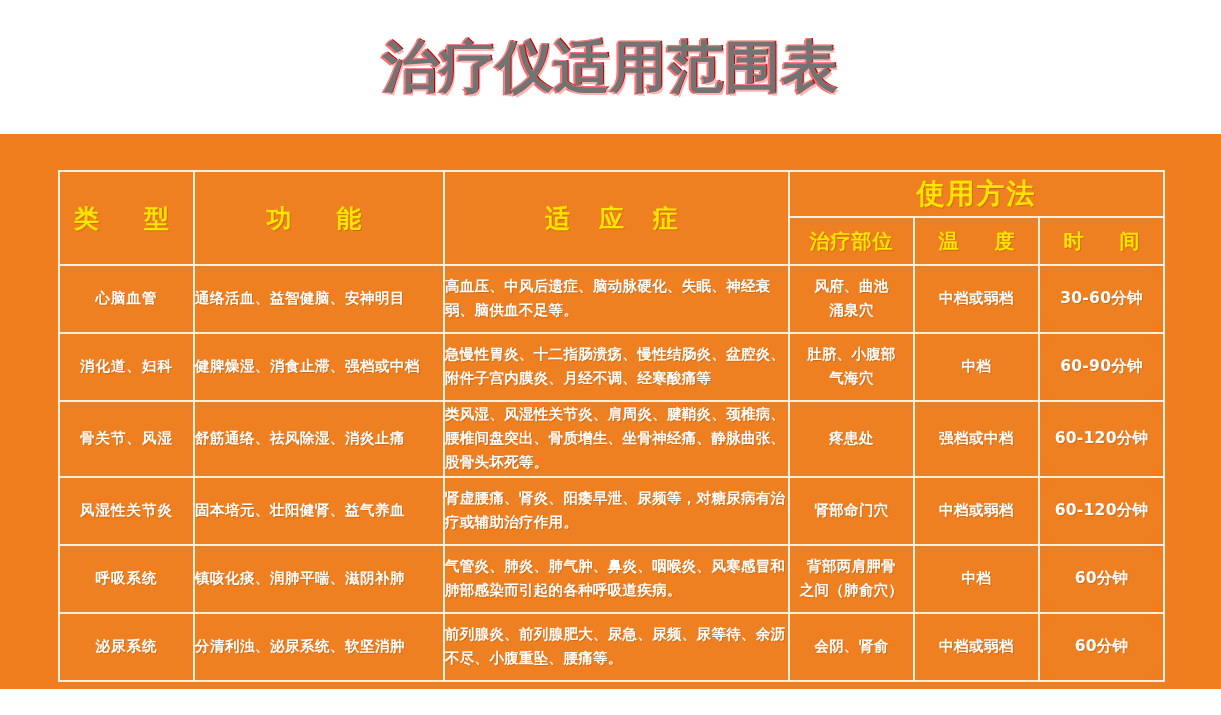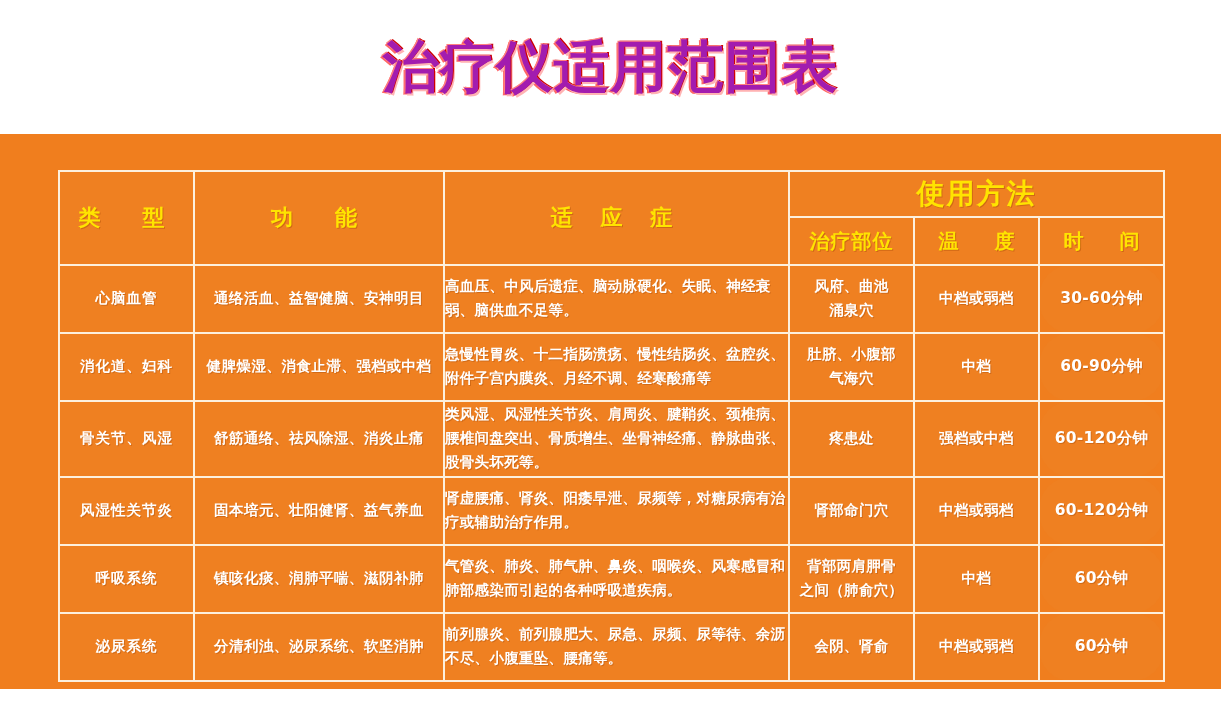--- a/index.html
+++ b/index.html
@@ -22,21 +22,21 @@
   .title-bar {
     height: 134px;
     display: flex;
     align-items: center;
     justify-content: center;
     background: #ffffff;
   }
   .title {
     font-size: 56px;
     font-weight: bold;
-    color: #a21caf;
+    color: #737373;
     letter-spacing: 1px;
     line-height: 1;
     text-shadow:
       -1px -1px 0 #ff8080,
       1px -1px 0 #cc0000,
       2px 2px 0 #ffb3b3,
       -2px 1px 0 #ff6666;
     font-family: "DejaVu Sans", "Liberation Sans", sans-serif;
   }
   .orange-band {
@@ -65,21 +65,21 @@
     vertical-align: middle;
   }
   .hdr {
     color: #ffe400;
     font-weight: bold;
     text-align: center;
     letter-spacing: 0.5px;
     text-shadow: 1px 1px 0 rgba(150,60,0,0.35);
   }
   .hdr-main {
-    font-size: 22px;
+    font-size: 25px;
     height: 62px;
     letter-spacing: 10px;
     padding-left: 10px;
   }
   .hdr-group {
     font-size: 28px;
     height: 44px;
     letter-spacing: 2px;
   }
   .hdr-sub {
@@ -97,21 +97,20 @@
     font-weight: bold;
     line-height: 1.65;
     text-shadow: 1px 1px 0 rgba(140,55,0,0.30);
   }
   td.c-type {
     text-align: center;
     letter-spacing: 1px;
     padding: 6px 4px;
   }
   td.c-func {
-    text-align: center;
     letter-spacing: 0.5px;
     padding: 6px 6px;
     margin-left: 35px;
   }
   td.c-symp {
     text-align: left;
     padding: 8px 10px;
     letter-spacing: 0.3px;
   }
   td.c-part {

